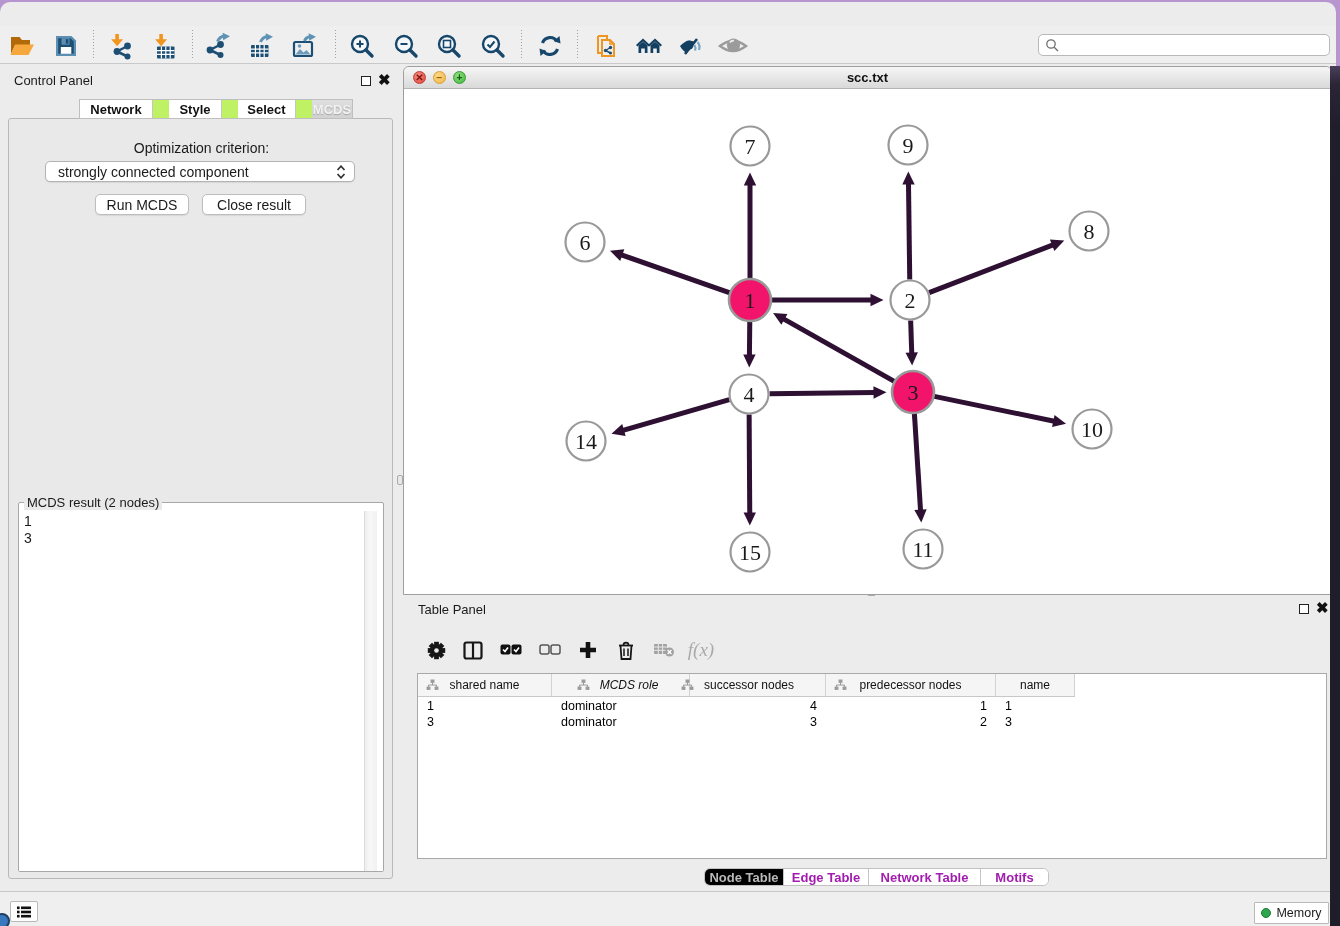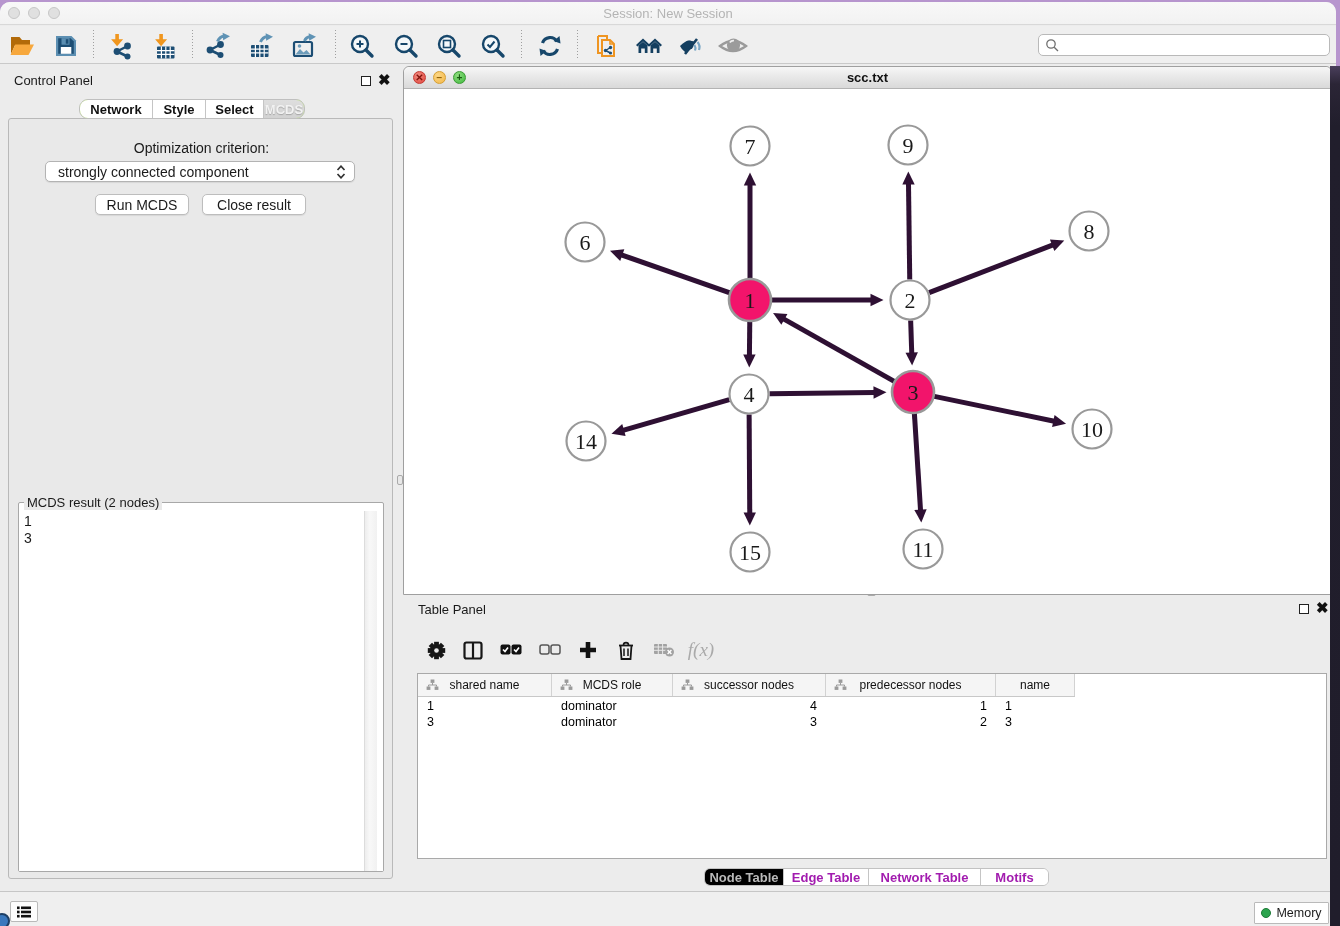--- a/index.html
+++ b/index.html
@@ -39,21 +39,21 @@
   #cp-title { left:14px; top:71px; font-size:13px; }
   .float-ico { width:10px; height:10px; border:1.6px solid #222; background:#fff; }
   .close-ico { font-size:15px; font-weight:bold; color:#111; line-height:12px; }
   #cp-float { left:361px; top:74px; }
   #cp-close { left:378px; top:72px; }
 
   #cp-content { left:8px; top:116px; width:385px; height:761px; background:#e9e9e9;
     border:1px solid #b9b9b9; border-radius:3px; }
 
   #cp-tabs { left:79px; top:97px; height:20px; display:flex; border:1px solid #bfbfbf;
-    border-radius:9px; overflow:hidden; background:#bef264; }
+    border-radius:0; overflow:hidden; background:#bef264;gap:16px; }
   .cp-tab { font-size:13px; font-weight:600; display:flex; align-items:center; justify-content:center;
     border-right:1px solid #c5c5c5; background:#fff; color:#111; }
   .cp-tab:last-child { border-right:none; }
   .cp-tab.sel { background:linear-gradient(#dedede,#d2d2d2); color:#f2f2f2;
     text-shadow:0 1px 1px rgba(120,120,120,.5); }
 
   #opt-label { left:9px; top:138px; width:385px; text-align:center; font-size:14px; }
   #criterion { left:45px; top:159px; width:310px; height:21px; background:#fff;
     border:1px solid #b3b3b3; border-radius:5px; display:flex; align-items:center;
     padding:0 8px 0 12px; font-size:14px; box-shadow:0 1px 1px rgba(0,0,0,.08); }
@@ -128,26 +128,20 @@
 </head>
 <body>
 
 <div id="desktop">
   <div id="dock-dot" class="abs"></div>
   <div id="right-dark-strip" class="abs" style="left:1330px; top:66px; width:10px; height:860px; z-index:5;
               background:linear-gradient(180deg,#4a3f5c 0px,#2b2536 18px,#211e2c 60px,#201d2b 100%);"></div>
 
   <div id="appwin" class="abs">
 
-    <div id="titlebar" class="abs">
-      <div class="tl gray abs" style="left:8px"></div>
-      <div class="tl gray abs" style="left:28px"></div>
-      <div class="tl gray abs" style="left:48px"></div>
-      <div id="win-title" class="abs">Session: New Session</div>
-    </div>
 
     <div id="toolbar" class="abs">
       <div class="tbtn abs" style="left:6px">
         <svg width="28" height="28" viewBox="0 0 28 28">
           <path fill="#b26a09" d="M3 5 h8.5 l2.5 3 h8 v5 H3 Z"></path>
           <path fill="#b26a09" d="M3 5 v17 l4.5 -10 h-1.5 Z"></path>
           <path fill="#f7a83d" d="M7.2 12.5 H26 L20.5 23 H2.6 Z"></path>
         </svg>
       </div>
       <div class="tbtn abs" style="left:50px">
@@ -476,21 +470,21 @@
             <span class="tree-ico"><svg width="13" height="12" viewBox="0 0 13 12">
                 <g fill="#9a9a9a">
                   <rect x="4.6" y="0.5" width="3.8" height="3.4"></rect>
                   <rect x="0.6" y="7.5" width="3.8" height="3.4"></rect>
                   <rect x="8.6" y="7.5" width="3.8" height="3.4"></rect>
                 </g>
                 <path d="M6.5 4 V6 M2.5 7.5 V6 H10.5 V7.5" stroke="#9a9a9a" stroke-width="1" fill="none"></path>
               </svg></span>
             <span>shared name</span>
           </div>
-          <div class="th" style="left: 134px; width: 121px;">
+          <div class="th" style="left: 151px; width: 121px; font-style: italic;">
             <span class="tree-ico"><svg width="13" height="12" viewBox="0 0 13 12">
                 <g fill="#9a9a9a">
                   <rect x="4.6" y="0.5" width="3.8" height="3.4"></rect>
                   <rect x="0.6" y="7.5" width="3.8" height="3.4"></rect>
                   <rect x="8.6" y="7.5" width="3.8" height="3.4"></rect>
                 </g>
                 <path d="M6.5 4 V6 M2.5 7.5 V6 H10.5 V7.5" stroke="#9a9a9a" stroke-width="1" fill="none"></path>
               </svg></span>
             <span>MCDS role</span>
           </div>

